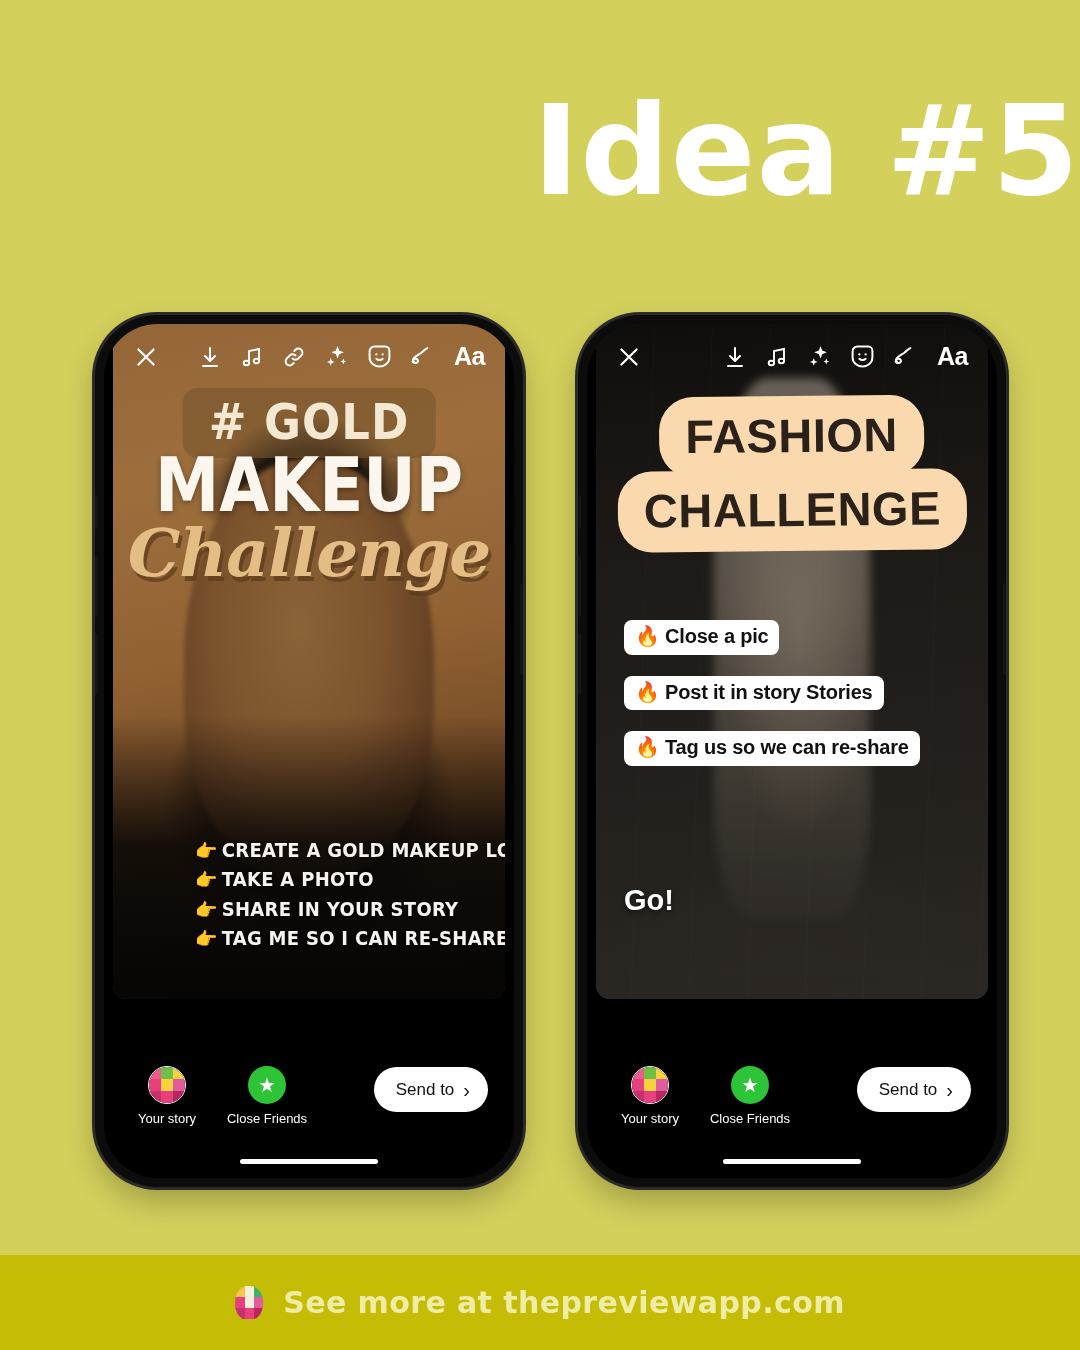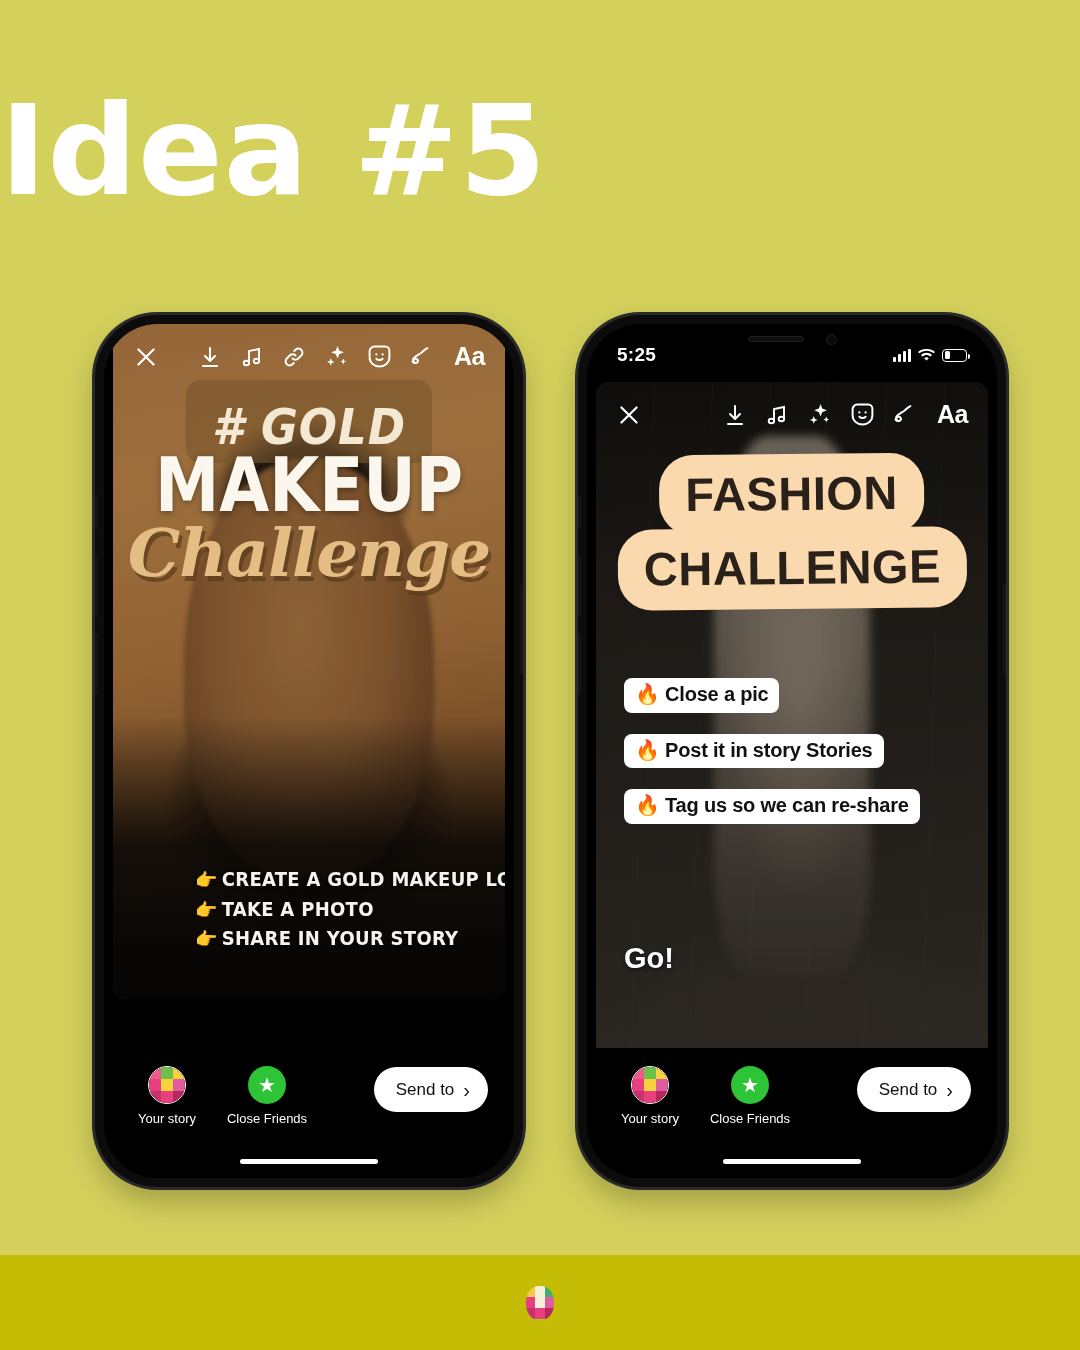--- a/index.html
+++ b/index.html
@@ -12,21 +12,21 @@
     overflow: hidden;
     position: relative;
   }
 
   
   .page-title {
     position: absolute;
     top: 88px;
     left: 0;
     width: 1080px;
-    text-align: left;
+    text-align: right;
     font-size: 125px;
     font-weight: bold;
     color: #ffffff;
     letter-spacing: 1px;
     line-height: 1;
     font-family: "DejaVu Sans", sans-serif;
   }
 
   
   .phone {
@@ -218,27 +218,26 @@
     font-weight: bold;
     letter-spacing: -.5px;
     font-family: "Liberation Sans", sans-serif;
   }
   .toolbar-spacer { flex: 1; }
   .tool-gap { width: 18px; }
 
   
   .gold-tag {
     position: absolute;
-    top: 56px; left: 50%;
+    top: 64px; left: 50%;
     transform: translateX(-50%);
     background: rgba(120,85,45,.62);
     border-radius: 15px;
-    padding: 22px 26px 11px;
+    padding: 9px 26px 11px;
     z-index: 4;
-    font-style: italic;
   }
   .gold-tag span {
     font-family: "DejaVu Sans Condensed", "Liberation Sans Narrow", "Liberation Sans", sans-serif;
     font-size: 50px;
     font-weight: bold;
     color: #f4e8d2;
     letter-spacing: 1px;
     line-height: 1;
     white-space: nowrap;
   }
@@ -516,20 +515,21 @@
       <div class="gold-tag">
         <span># GOLD</span>
       </div>
       <div class="makeup-word">MAKEUP</div>
       <div class="challenge-word">Challenge</div>
 
       <ul class="gold-steps">
         <li><span class="pt">👉</span><span>CREATE A GOLD MAKEUP LOOK</span></li>
         <li><span class="pt">👉</span><span>TAKE A PHOTO</span></li>
         <li><span class="pt">👉</span><span>SHARE IN YOUR STORY</span></li>
+        <li><span class="pt">👉</span><span>TAG ME SO I CAN RE-SHARE</span></li>
       </ul>
     </div>
 
     <div class="share-bar">
       <div class="share-opt">
         <div class="avatar-grid">
           <i style="background:#f05a8c"></i>
             <i style="background:#6fc04a"></i>
             <i style="background:#f7d23d"></i>
           <i style="background:#e8407e"></i>
@@ -556,41 +556,20 @@
 </div>
 
 <div class="phone right">
   <div class="side-btn mute"></div>
   <div class="side-btn volup"></div>
   <div class="side-btn voldn"></div>
   <div class="side-btn power"></div>
 
   <div class="phone-inner">
 
-    <div class="status-bar">
-      <div class="notch">
-        <div class="speaker"></div>
-        <div class="cam"></div>
-      </div>
-      <div class="status-time">5:25</div>
-      <div class="status-right">
-        <div class="sig">
-            <i></i>
-            <i></i>
-            <i></i>
-            <i></i>
-          </div>
-        <svg width="17" height="13" viewBox="0 0 17 13" fill="#fff">
-          <path d="M8.5 11.6 6.2 9.2c1.3-1.2 3.3-1.2 4.6 0L8.5 11.6zM4.5 7.5 3 6c3-2.9 8-2.9 11 0l-1.5 1.5c-2.2-2.1-5.8-2.1-8 0zM1.3 4.3 0 2.9C4.7-1 12.3-1 17 2.9l-1.3 1.4C11.6.9 5.4.9 1.3 4.3z"></path>
-        </svg>
-        <div class="batt">
-            <div class="lvl" style="width:28%"></div>
-          </div>
-      </div>
-    </div>
 
     <div class="story">
       <div class="photo-street"></div>
       <div class="story-veil"></div>
 
       <div class="story-toolbar">
         <div class="tool">
           <svg width="26" height="26" viewBox="0 0 24 24" stroke="#fff" stroke-width="2" fill="none" stroke-linecap="round">
               <path d="M5 5l14 14M19 5L5 19"></path>
             </svg>
@@ -691,13 +670,14 @@
     <i style="background:#f2c94c"></i>
       <i style="background:#f6f0d8"></i>
       <i style="background:#3fae6e"></i>
     <i style="background:#e8407e"></i>
       <i style="background:#f6f0d8"></i>
       <i style="background:#e05c9e"></i>
     <i style="background:#c8306e"></i>
       <i style="background:#e8407e"></i>
       <i style="background:#b8275f"></i>
   </div>
+  <div class="footer-text">See more at thepreviewapp.com</div>
 </div>
 
 </body></html>

